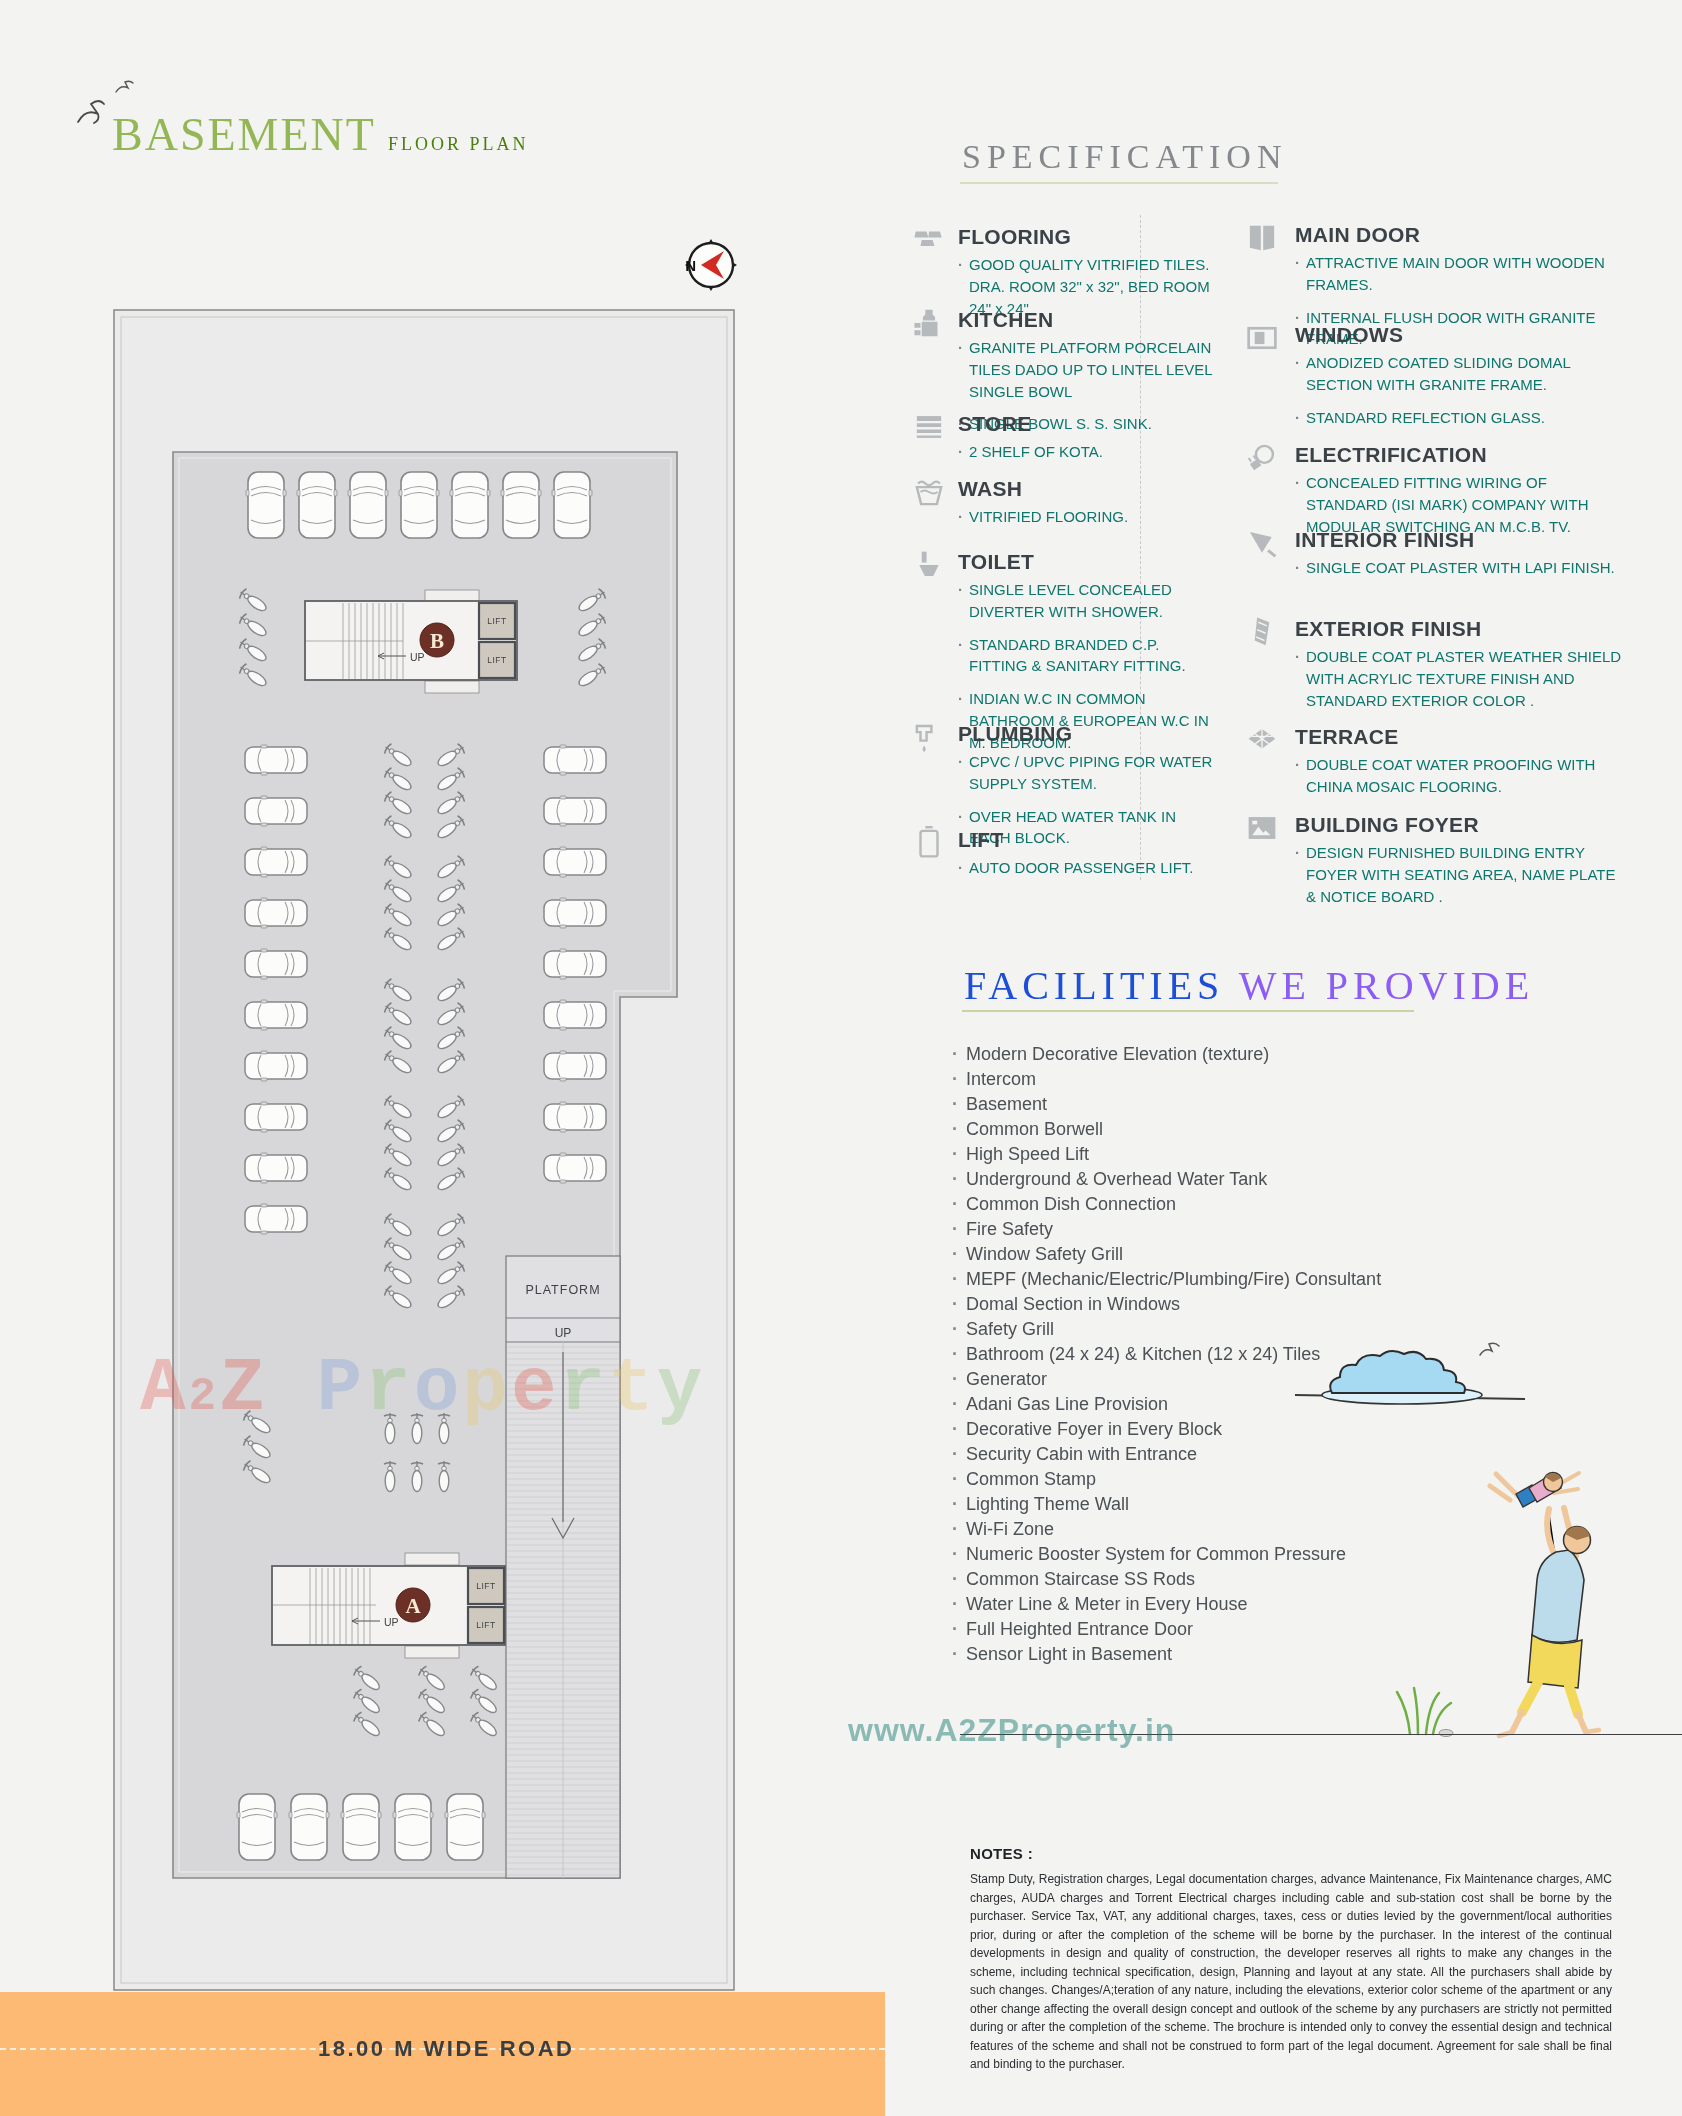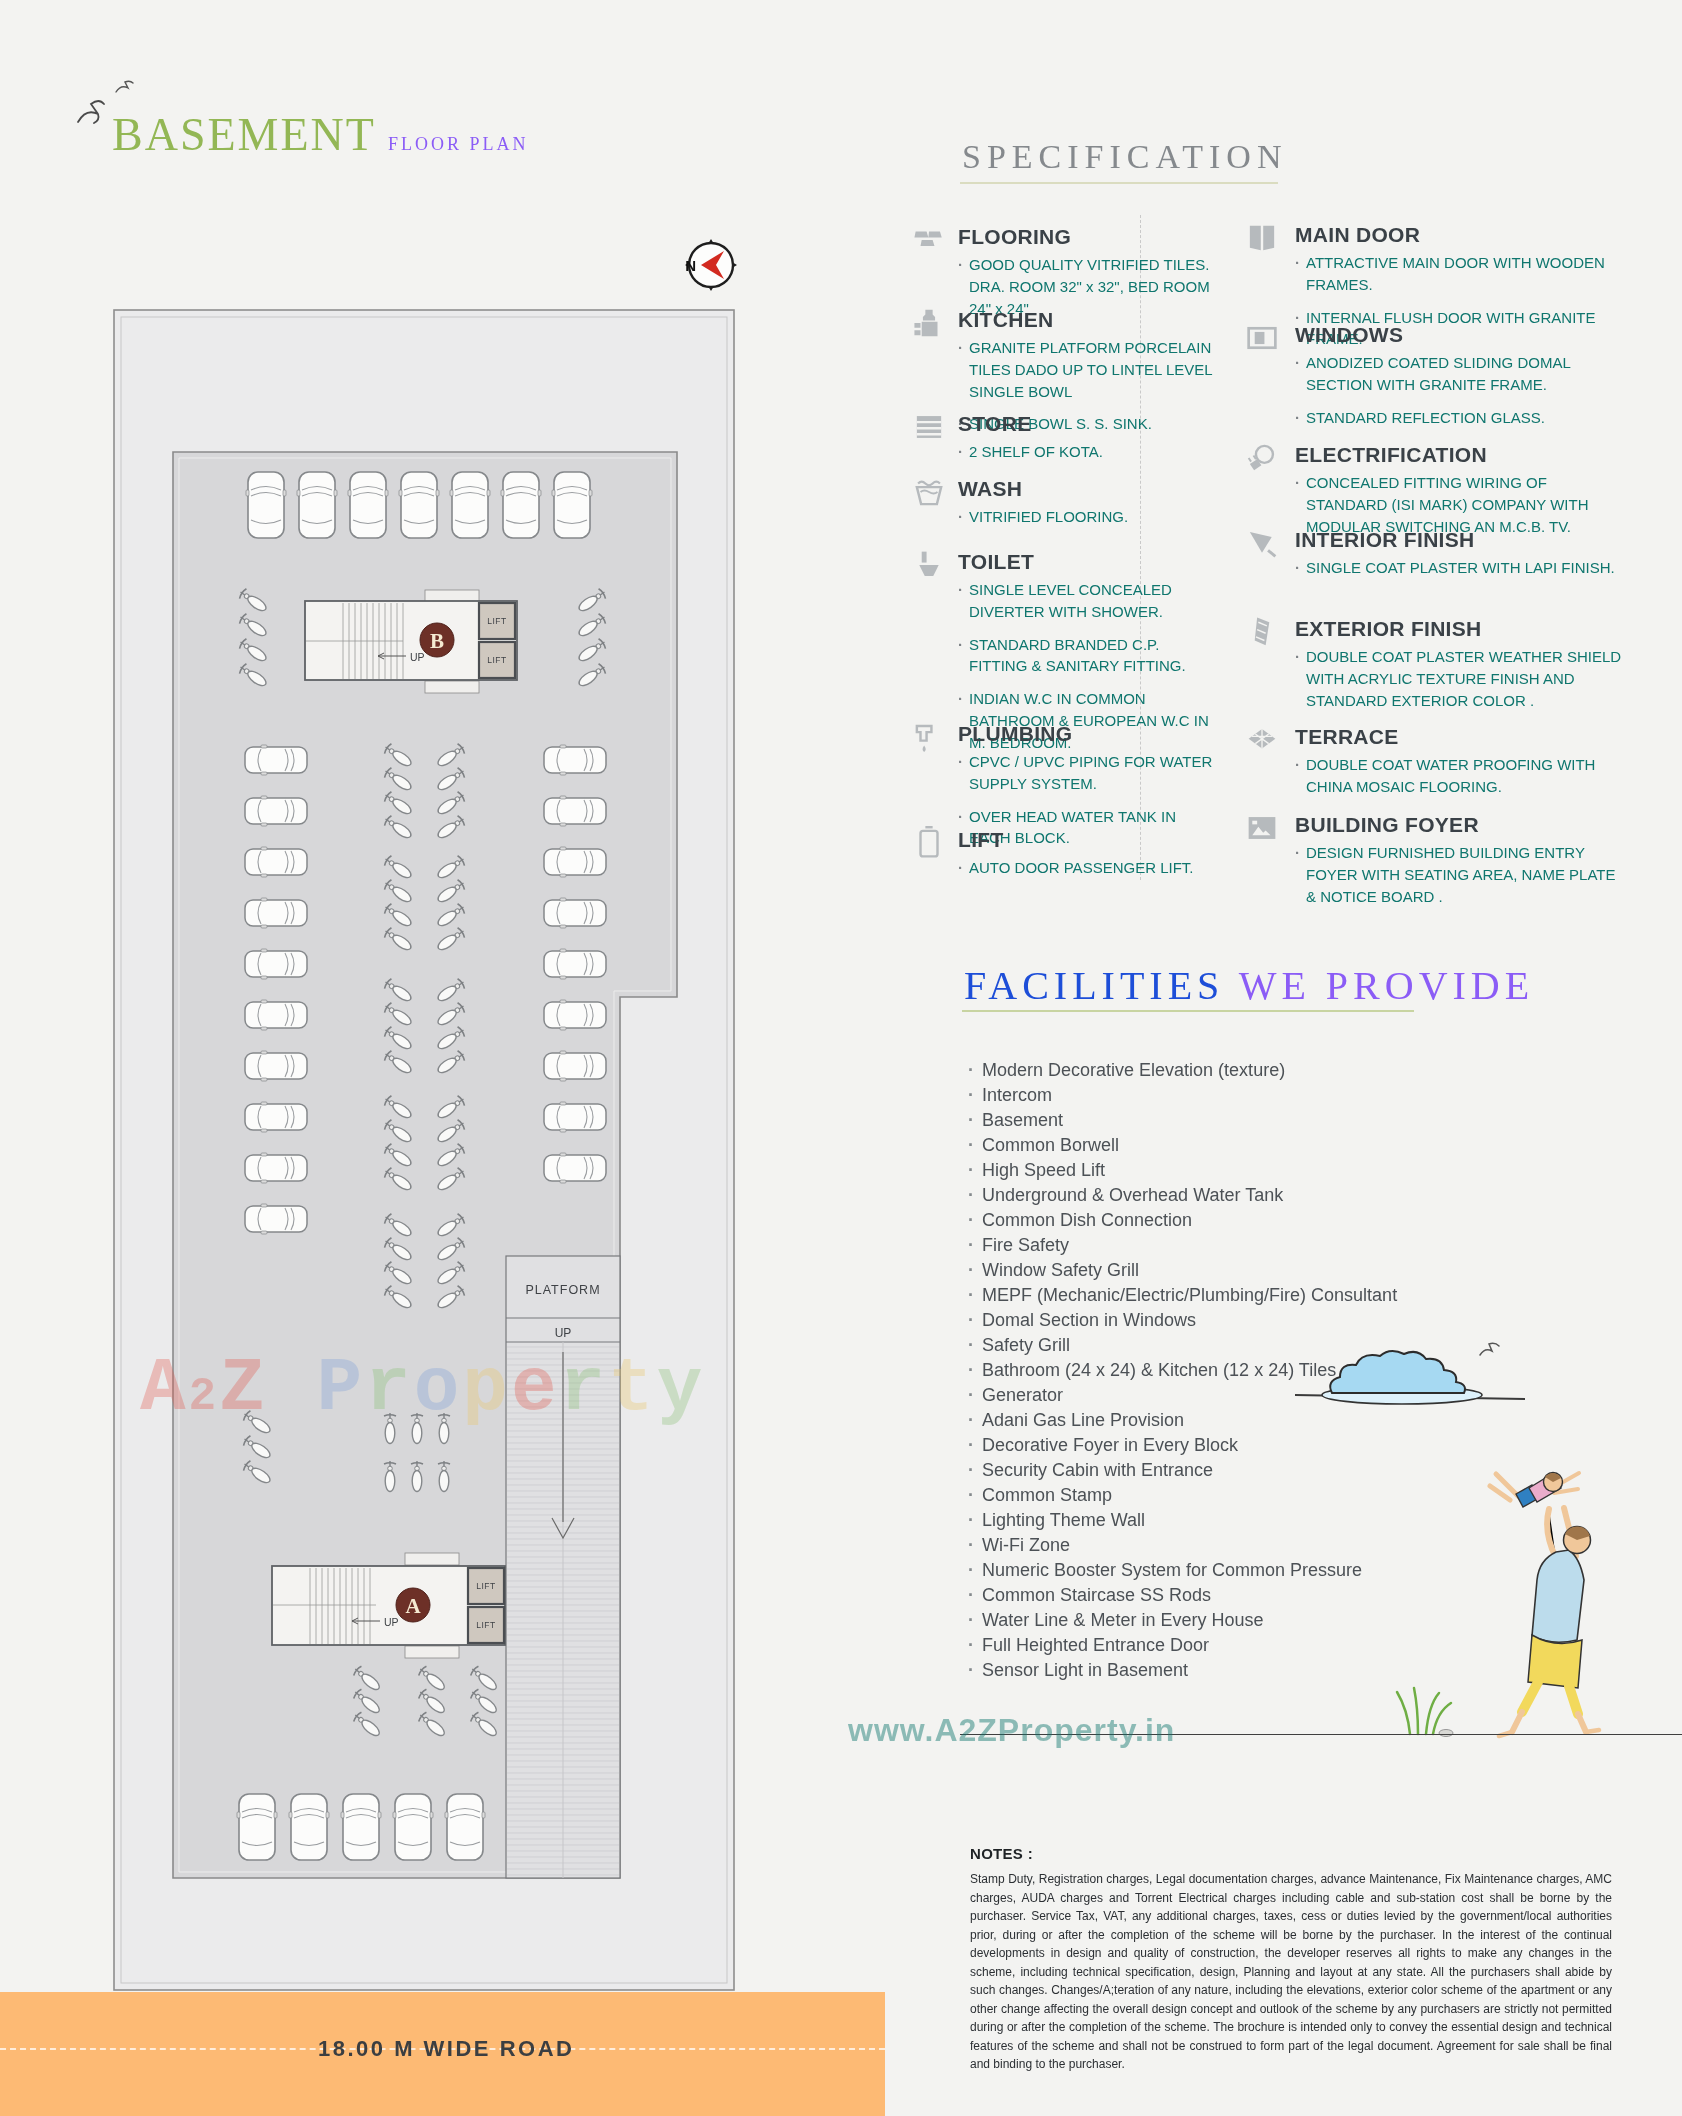--- a/index.html
+++ b/index.html
@@ -1,21 +1,21 @@
 <!DOCTYPE html>
 <html><head>
 <meta charset="utf-8">
 <style>
   html,body{margin:0;padding:0;background:#e8e8e6;}
   #page{position:relative;width:1682px;height:2116px;background:#f3f3f1;overflow:hidden;
         font-family:"Liberation Sans",sans-serif;}
   
   .title-row{position:absolute;left:112px;top:108px;display:flex;align-items:baseline;gap:12px;}
   .title-main{font-family:"Liberation Serif",serif;font-size:46px;color:#93b755;letter-spacing:2px;}
-  .title-sub{font-family:"Liberation Serif",serif;font-size:18px;color:#8b5cf6;letter-spacing:3px;}
+  .title-sub{font-family:"Liberation Serif",serif;font-size:18px;color:#4d7c0f;letter-spacing:3px;}
   
   #plan-svg{position:absolute;left:90px;top:230px;}
   .plan-label{font-family:"Liberation Sans",sans-serif;fill:#3f4246;}
   #plan-watermark{position:absolute;left:140px;top:1346px;font-size:76px;font-weight:bold;
         letter-spacing:3px;opacity:.32;white-space:nowrap;pointer-events:none;z-index:3;font-family:Liberation Mono, monospace;}
   #plan-watermark .wm-small{font-size:46px;}
   .road{position:absolute;left:0;top:1992px;width:885px;height:136px;background:#fdba74;}
   .road-dash{position:absolute;left:0;top:56px;width:100%;border-top:2px dashed rgba(255,255,255,.75);}
   .road-label{position:absolute;left:318px;top:44px;font-size:22px;font-weight:bold;
         letter-spacing:2.5px;color:#3b3e41;white-space:nowrap;}
@@ -34,21 +34,21 @@
   .spec-icon{position:absolute;top:-2px;width:34px;height:34px;}
   .spec-col.left .spec-icon{left:-46px;}
   .spec-col.right .spec-icon{left:-50px;}
   .spec-divider{position:absolute;left:1140px;top:215px;height:665px;border-left:1px dashed #c9c9c9;}
   
   .fac-heading{position:absolute;left:964px;top:962px;font-family:"Liberation Serif",serif;
         font-size:40px;letter-spacing:5px;white-space:nowrap;}
   .fac-strong{color:#1d4ed8;}
   .fac-light{color:#8b5cf6;}
   .fac-underline{position:absolute;left:962px;top:1010px;width:452px;height:2px;background:#c8d4a2;}
-  .fac-list{position:absolute;left:952px;top:1042px;width:540px;list-style:none;margin:16px;padding:0;}
+  .fac-list{position:absolute;left:952px;top:1042px;width:540px;list-style:none;margin:0;padding:0;}
   .fac-list li{position:relative;font-size:18px;line-height:25px;color:#4c5156;padding-left:14px;}
   .fac-list li::before{content:"·";position:absolute;left:0;color:#84898d;font-weight:bold;}
   
   .ground-line{position:absolute;left:960px;top:1734px;width:722px;border-top:1.5px solid #3f3f3f;}
   .url-watermark{position:absolute;left:848px;top:1712px;font-size:32px;font-weight:bold;
         color:#0f766e;opacity:.45;letter-spacing:1px;z-index:2;white-space:nowrap;}
   .notes{position:absolute;left:970px;top:1845px;width:642px;}
   .notes h4{margin:0 0 8px 0;font-size:15px;color:#1f2326;letter-spacing:.3px;}
   .notes p{margin:0;font-size:12px;line-height:18.5px;text-align:justify;color:#2b2f33;}
   .illus{position:absolute;}

